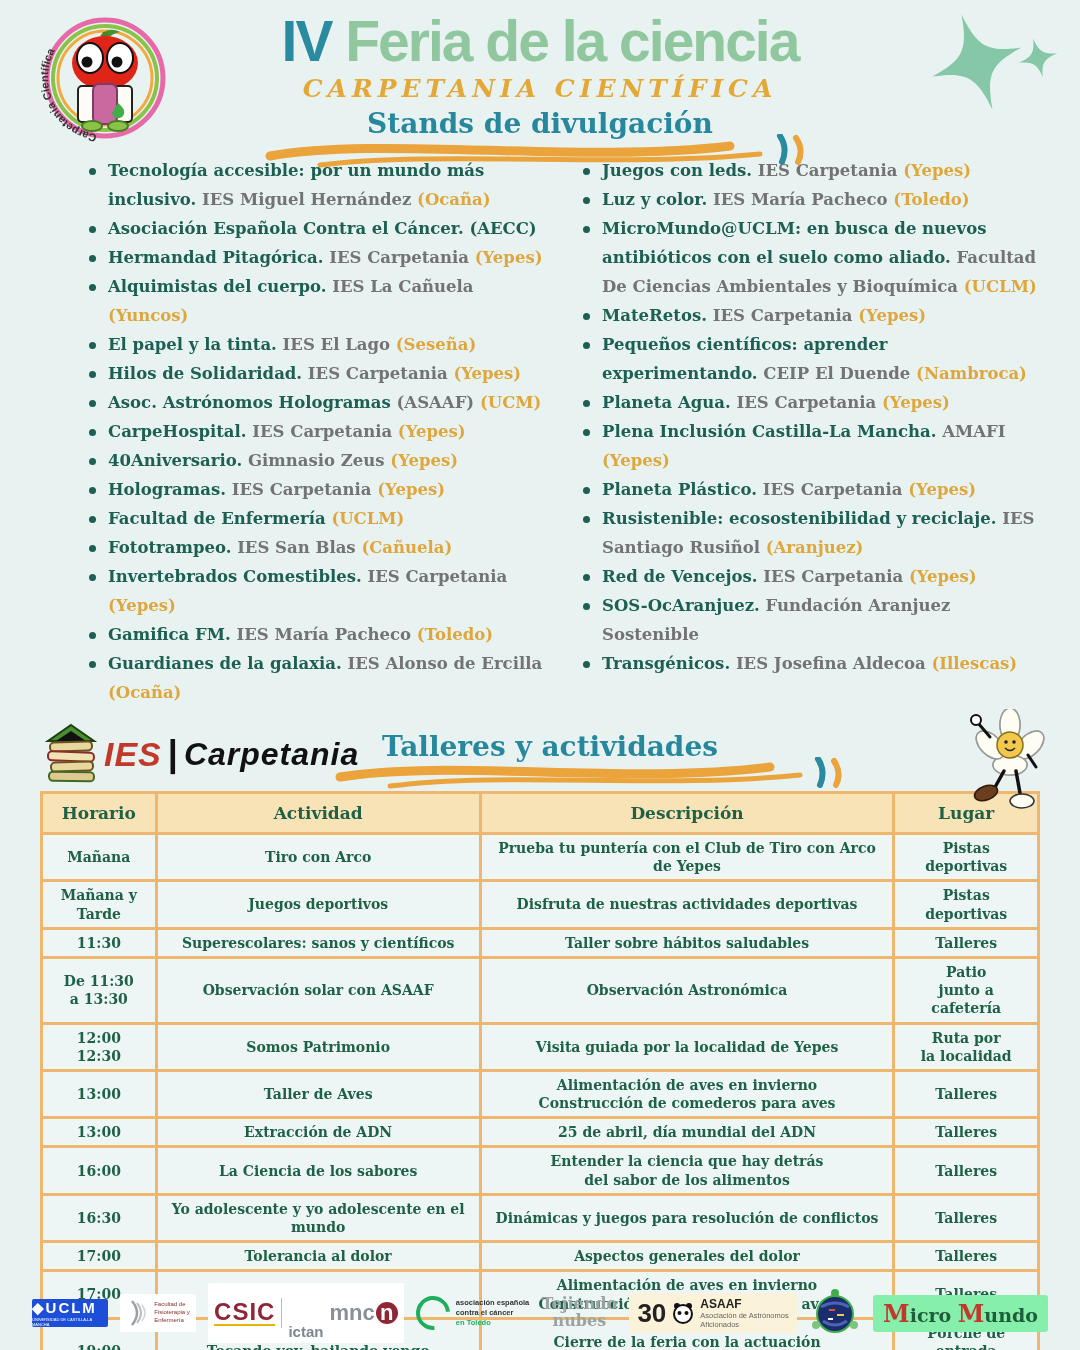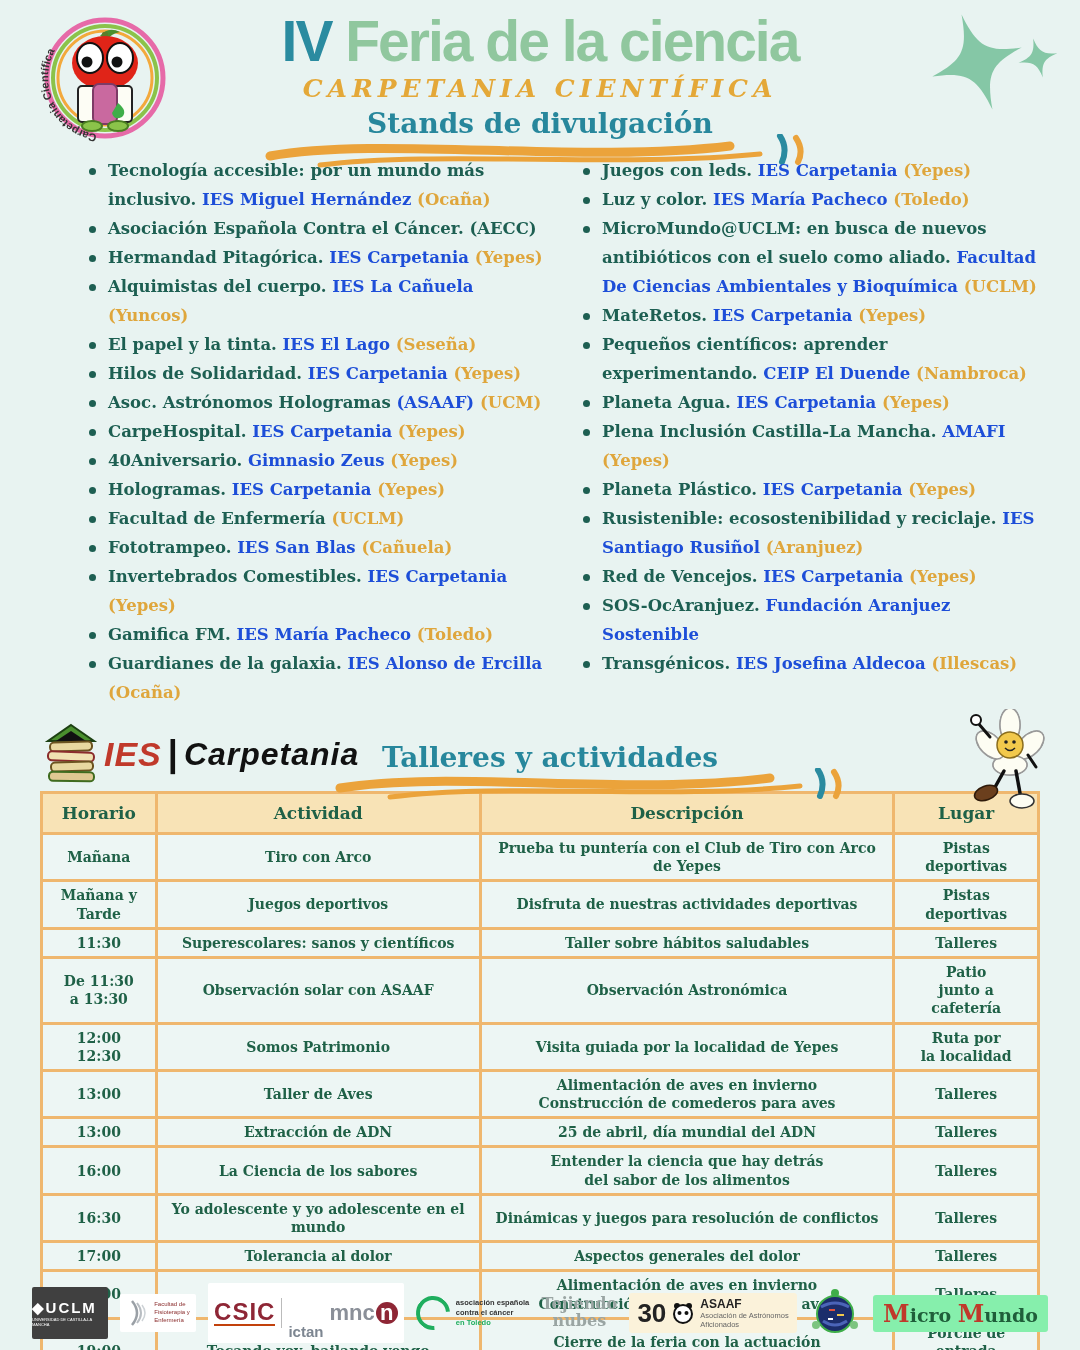--- a/index.html
+++ b/index.html
@@ -16,48 +16,48 @@
   h1 .rest{color:#90c79e;}
   .subtitle{margin-top:2px;font-style:italic;font-weight:bold;font-size:25px;letter-spacing:5px;color:#e4a general;color:#e4a838;}
   .sec-title{position:relative;display:inline-block;margin-top:4px;font-weight:bold;font-size:28px;color:#27879c;}
   .swoosh{display:block;margin:-6px auto 0;}
 
   
   .stands{display:flex;gap:24px;padding:6px 32px 0 84px;}
   .stands ul{list-style:none;margin:0;padding:0;flex:1;}
   .stands li{position:relative;padding-left:24px;font-weight:bold;font-size:16.5px;line-height:29px;color:#1d5f52;}
   .stands li::before{content:"";position:absolute;left:5px;top:12px;width:7px;height:7px;border-radius:50%;background:#1d5f52;}
-  .stands .i{color:#1d4ed8;}
+  .stands .i{color:#737373;}
   .stands .l{color:#dfa63c;}
 
   
   .talleres-head{position:relative;height:66px;margin-top:14px;}
   .ies-logo{position:absolute;left:42px;top:2px;display:flex;align-items:center;gap:4px;}
   .ies-logo .ies{font-family:"Liberation Sans",sans-serif;font-weight:bold;font-size:34px;color:#c0392b;letter-spacing:1px;font-style:italic;}
   .ies-logo .sep{font-family:"Liberation Sans",sans-serif;font-weight:bold;font-size:36px;color:#111;margin:0 2px;}
   .ies-logo .nm{font-family:"Liberation Sans",sans-serif;font-weight:bold;font-size:32px;color:#111;letter-spacing:1px;font-style:italic;}
-  .sec2-wrap{position:absolute;left:330px;top:16px;width:440px;text-align:center;}
+  .sec2-wrap{position:absolute;left:330px;top:5px;width:440px;text-align:center;}
   .flower{position:absolute;right:24px;top:-12px;}
 
   
   table{border-collapse:collapse;margin:4px 40px 0;width:1000px;table-layout:fixed;}
   th,td{border:3px solid #efb76e;text-align:center;vertical-align:middle;padding:4px 8px;white-space:pre-line;}
   th{background:#f8e3b6;color:#1f6147;font-size:17px;font-weight:bold;height:30px;margin-top:12px;}
   td{background:#edf6f4;color:#1f6147;font-size:14px;font-weight:bold;line-height:1.3;}
   col.c1{width:11.5%;} col.c2{width:32.5%;} col.c3{width:41.5%;} col.c4{width:14.5%;}
 
   
   footer{position:absolute;left:0;bottom:6px;width:1080px;height:62px;display:flex;align-items:center;justify-content:space-between;padding:0 32px;box-sizing:border-box;}
   .logo-box{display:flex;align-items:center;gap:6px;}
-  .uclm{background:#404040;color:#fff;width:76px;height:52px;display:flex;flex-direction:column;align-items:center;justify-content:center;border-radius:2px;}
+  .uclm{background:#1d4ed8;color:#fff;width:76px;height:28px;display:flex;flex-direction:column;align-items:center;justify-content:center;border-radius:2px;}
   .uclm .big{font-family:"Liberation Sans",sans-serif;font-weight:bold;font-size:15px;letter-spacing:2px;}
   .uclm .tiny{font-size:4px;font-family:"Liberation Sans",sans-serif;}
   .whitebox{background:#fff;border-radius:2px;padding:3px 6px;display:flex;align-items:center;gap:6px;}
   .fisio .txt{font-family:"Liberation Sans",sans-serif;font-size:6px;color:#8a2c2c;line-height:1.3;white-space:pre-line;text-align:left;}
-  .csic-big{font-family:"Liberation Sans",sans-serif;font-weight:bold;font-size:24px;color:#8e2635;letter-spacing:1px;border-bottom:2px solid #c2410c;line-height:1;}
+  .csic-big{font-family:"Liberation Sans",sans-serif;font-weight:bold;font-size:24px;color:#8e2635;letter-spacing:1px;border-bottom:2px solid #eab308;line-height:1;}
   .csic-div{width:1px;height:30px;background:#bbb;}
   .ictan{font-family:"Liberation Sans",sans-serif;font-weight:bold;font-size:15px;color:#7d8691;margin-top:37px;}
   .mncn{font-family:"Liberation Sans",sans-serif;font-weight:bold;font-size:22px;color:#8a8f98;display:flex;align-items:center;}
   .mncn .dot{display:inline-flex;width:22px;height:22px;border-radius:50%;background:#8e2635;color:#fff;align-items:center;justify-content:center;margin-left:1px;}
   .aecc .gicon{width:26px;height:26px;border:4px solid #1fae5e;border-radius:50%;border-right-color:transparent;transform:rotate(40deg);}
   .aecc .txt{font-family:"Liberation Sans",sans-serif;font-size:7.5px;font-weight:bold;color:#333;line-height:1.3;text-align:left;white-space:pre-line;}
   .aecc .txt .gr{color:#1fae5e;}
   .tejiendo{font-family:"DejaVu Serif",serif;color:#9aa5a3;font-size:16px;line-height:1.05;text-align:center;white-space:pre-line;font-weight:bold;}
   .asaaf{background:#fbf2da;border-radius:3px;padding:4px 8px;display:flex;align-items:center;gap:6px;}
   .asaaf .num{font-family:"Liberation Sans",sans-serif;font-weight:bold;font-size:26px;color:#222;}

